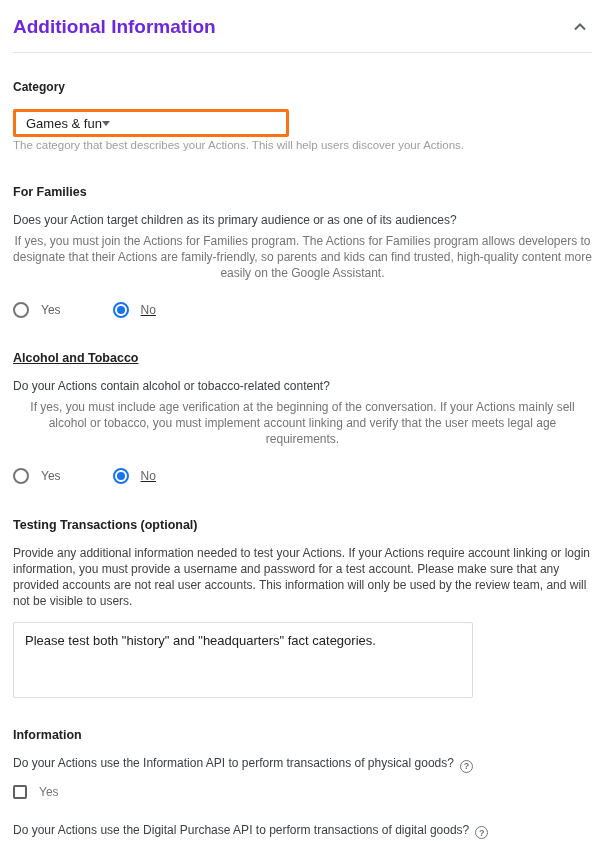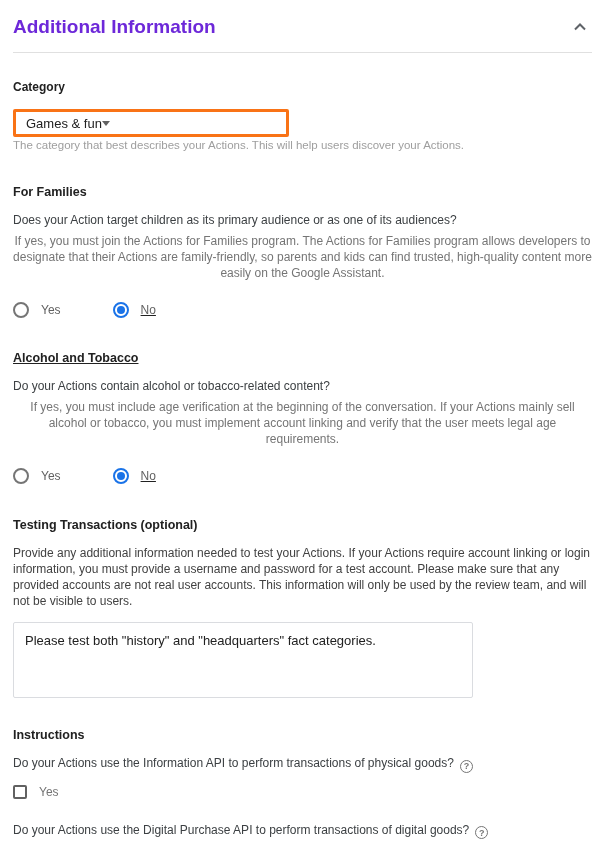--- a/index.html
+++ b/index.html
@@ -137,21 +137,21 @@
       <span class="radio-label">No</span>
     </div>
   </div>
 
   
   <div class="section-title" style="margin-top:34px;">Testing Transactions (optional)</div>
   <div class="question mt-q" style="color:#424242;">Provide any additional information needed to test your Actions. If your Actions require account linking or login information, you must provide a username and password for a test account. Please make sure that any provided accounts are not real user accounts. This information will only be used by the review team, and will not be visible to users.</div>
   <textarea class="textarea" spellcheck="false" style="">Please test both "history" and "headquarters" fact categories.</textarea>
 
   
-  <div class="section-title" style="margin-top:26px;">Instructions</div>
+  <div class="section-title" style="margin-top:26px;">Information</div>
   <div class="question mt-q">
     <span>Do your Actions use the Information API to perform transactions of physical goods?</span><span class="help-icon">?</span>
   </div>
   <div class="check-row mt-check">
     <span class="checkbox"></span>
     <span class="check-label">Yes</span>
   </div>
   <div class="question" style="margin-top:23px;">
     <span>Do your Actions use the Digital Purchase API to perform transactions of digital goods?</span><span class="help-icon">?</span>
   </div>

